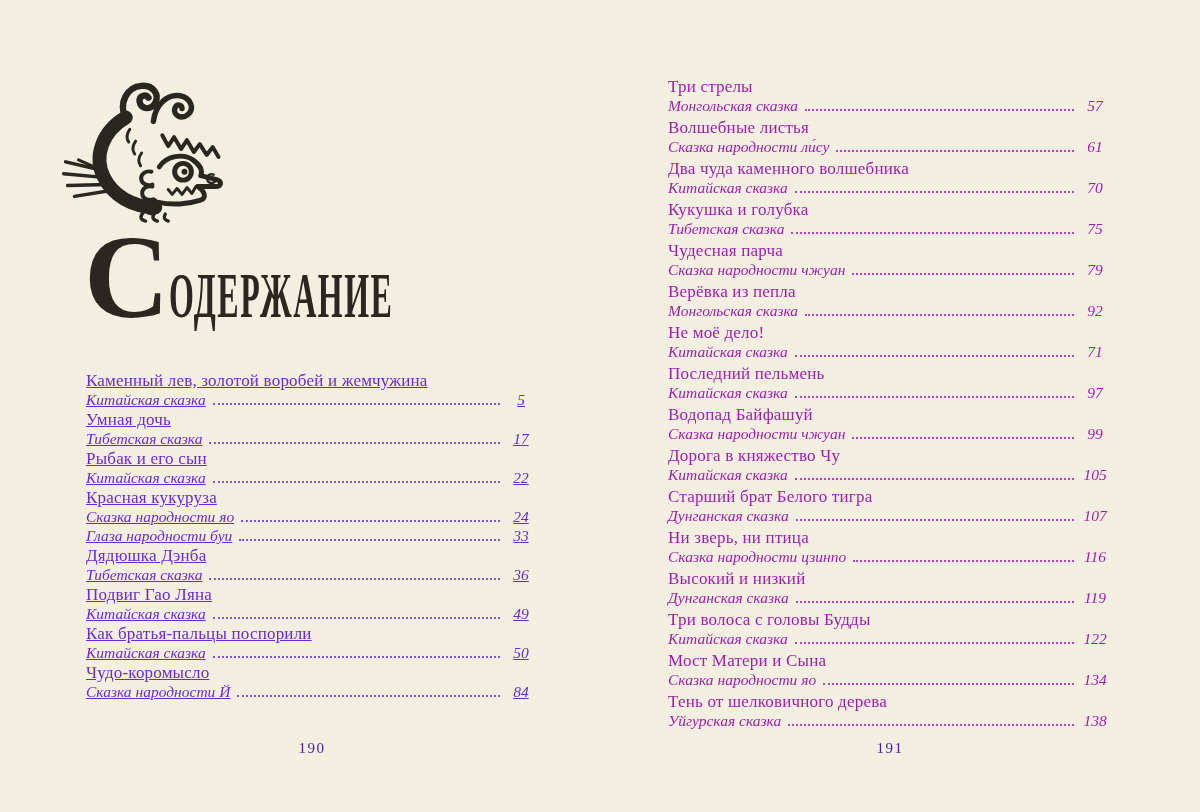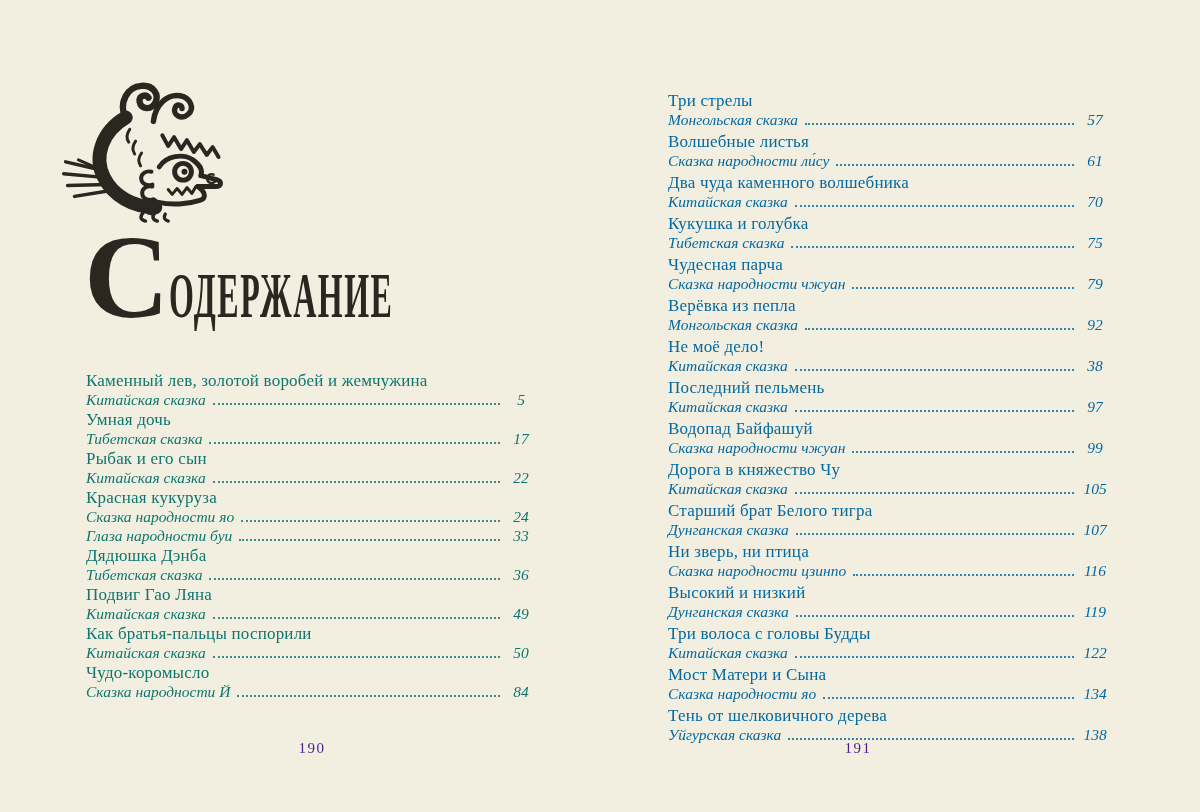--- a/index.html
+++ b/index.html
@@ -25,41 +25,41 @@
   }
   .title-rest{
     display:inline-block;font-size:64px;line-height:46px;
     letter-spacing:3px;text-transform:uppercase;
     transform:scaleX(0.50);transform-origin:left bottom;
     font-family:"Liberation Serif", serif;
   }
 
   
   .toc-col{position:absolute;}
-  .toc-col-left{left:86px;top:371px;width:452px;color:#0f766e;}
-  .toc-col-right{left:668px;top:91px;width:444px;color:#0369a1;}
+  .toc-col-left{left:86px;top:371px;width:452px;color:#6d28d9;text-decoration:underline;}
+  .toc-col-right{left:668px;top:77px;width:444px;color:#a21caf;}
 
   .toc-entry{margin-bottom:3px;}
   .toc-col-left .toc-entry{margin-bottom:1px;}
   .toc-entry-title{font-size:17px;line-height:20px;letter-spacing:0.2px;}
   .toc-sub-row{display:flex;font-size:15.5px;line-height:18px;font-style:italic;}
   .toc-leader{
     flex:1 1 auto;align-self:flex-end;height:0;
     border-bottom:2px dotted currentColor;opacity:.8;
     margin:0 4px 4px 7px;
   }
   .toc-pagenum{flex:0 0 34px;text-align:center;font-style:italic;font-size:15.5px;}
 
   
   .folio{
     position:absolute;top:740px;font-size:15px;letter-spacing:1.5px;
     text-align:center;color:#4c1d95;
   }
   .folio-left{left:86px;width:452px;}
-  .folio-right{left:636px;width:444px;}
+  .folio-right{left:668px;width:444px;}
 </style>
 </head>
 <body>
 
 <div class="spread">
 
   <div class="dragon-wrap">
     <svg viewBox="0 0 175 150" xmlns="http://www.w3.org/2000/svg" fill="none" stroke="#2a2620" stroke-linecap="round" stroke-linejoin="round">
 
       <path d="M66 40 C 42 54 33 80 44 101 C 53 119 73 131 96 131" stroke-width="14"></path>
@@ -241,21 +241,21 @@
           <span class="toc-leader"></span>
           <span class="toc-pagenum">92</span>
         </div>
       </div>
 
       <div class="toc-entry">
         <div class="toc-entry-title">Не моё дело!</div>
         <div class="toc-sub-row">
           <span class="toc-sub">Китайская сказка</span>
           <span class="toc-leader"></span>
-          <span class="toc-pagenum">38</span>
+          <span class="toc-pagenum">71</span>
         </div>
       </div>
 
       <div class="toc-entry">
         <div class="toc-entry-title">Последний пельмень</div>
         <div class="toc-sub-row">
           <span class="toc-sub">Китайская сказка</span>
           <span class="toc-leader"></span>
           <span class="toc-pagenum">97</span>
         </div>

